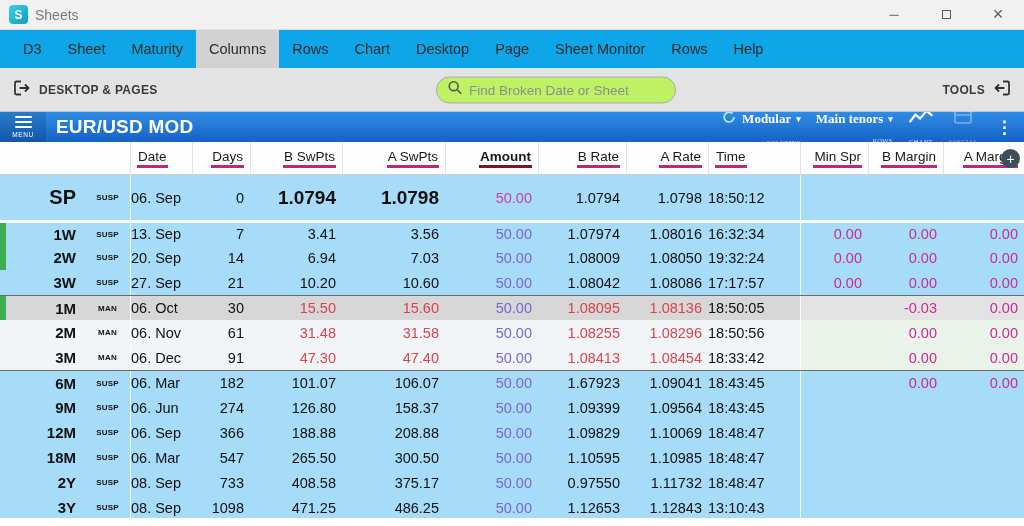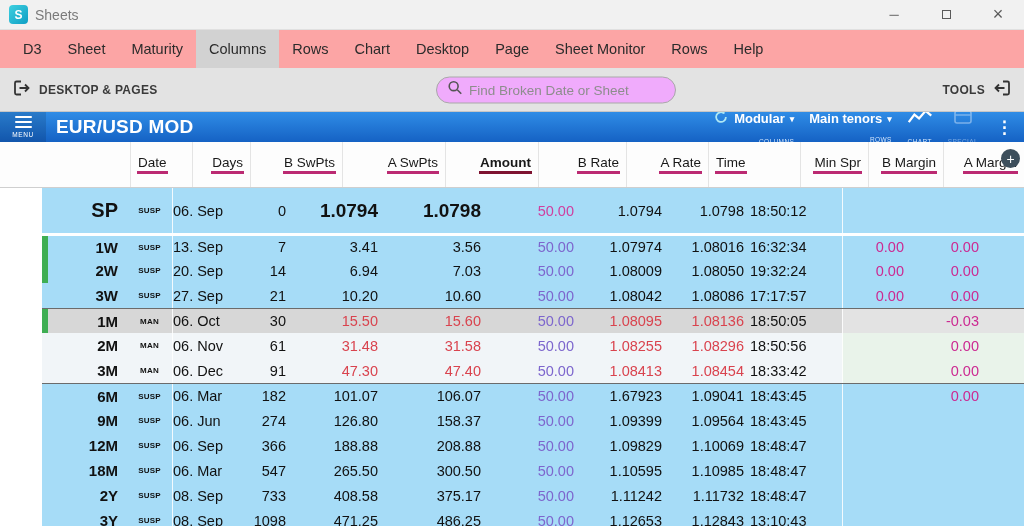--- a/index.html
+++ b/index.html
@@ -14,59 +14,59 @@
   
   .titlebar{height:30px;background:#f1f1f1;display:flex;align-items:center;border-bottom:1px solid #e0e0e0;}
   .app-logo{width:19px;height:19px;margin-left:9px;border-radius:4px;background:linear-gradient(135deg,#3ed0e0,#0f9ec4);color:#fff;font-weight:bold;font-size:12px;display:flex;align-items:center;justify-content:center;}
   .app-title{color:#7a7a7a;font-size:14px;margin-left:7px;}
   .win-controls{margin-left:auto;display:flex;height:100%;}
   .win-btn{width:52px;display:flex;align-items:center;justify-content:center;color:#5a5a5a;font-size:13px;}
   .win-btn.close{font-size:18px;}
   .maxbox{width:9px;height:9px;border:1px solid #5a5a5a;display:inline-block;}
 
   
-  .menubar{height:38px;background:#fca5a5;display:flex;align-items:stretch;padding-left:10px;}
+  .menubar{height:38px;background:#0ea5e9;display:flex;align-items:stretch;padding-left:10px;}
   .menu-item{padding:0 13px;display:flex;align-items:center;font-size:14.5px;color:#2b2b2b;white-space:nowrap;}
   .menu-item.active{background:#d2d2d2;}
 
   
   .toolbar{height:44px;background:#e3e3e3;border-bottom:1px solid #c6c6c6;display:flex;align-items:center;position:relative;padding:0 12px;}
   .tb-left,.tb-right{display:flex;align-items:center;gap:7px;}
   .tb-right{margin-left:auto;text-align:right;}
   .tb-label{font-size:12px;font-weight:bold;color:#3a3a3a;letter-spacing:.3px;}
-  .search-pill{position:absolute;left:436px;top:50%;transform:translateY(-50%);width:240px;height:27px;background:#f0abfc;border:1px solid #a9a9a9;border-radius:14px;display:flex;align-items:center;padding:0 10px;gap:6px;}
+  .search-pill{position:absolute;left:436px;top:50%;transform:translateY(-50%);width:240px;height:27px;background:#bef264;border:1px solid #a9a9a9;border-radius:14px;display:flex;align-items:center;padding:0 10px;gap:6px;}
   .search-pill input{border:none;outline:none;flex:1;font-size:13.5px;font-family:inherit;color:#444;background:transparent;min-width:0;}
   .search-pill input::placeholder{color:#8d8d8d;}
 
   
   .sheetbar{height:30px;background:linear-gradient(180deg,#2f8ce6,#1562c4);display:flex;align-items:center;color:#fff;}
   .menu-block{width:46px;height:100%;display:flex;flex-direction:column;align-items:center;justify-content:center;gap:3px;background:rgba(0,0,0,.12);}
   .hamburger{display:flex;flex-direction:column;gap:3px;}
   .hamburger span{display:block;width:17px;height:2px;background:#fff;border-radius:1px;}
   .menu-caption{font-size:6.5px;letter-spacing:.6px;}
   .sheet-title{font-size:19px;font-weight:bold;margin-left:10px;letter-spacing:.2px;white-space:nowrap;}
   .sb-right{margin-left:auto;display:flex;align-items:center;gap:15px;padding-right:8px;}
-  .sb-group{display:flex;flex-direction:column;align-items:flex-end;gap:10px;}
+  .sb-group{display:flex;flex-direction:column;align-items:flex-end;gap:10px;font-family:Liberation Serif, serif;}
   .sb-group.centered{align-items:center;}
   .sb-row{display:flex;align-items:center;gap:5px;font-size:13px;font-weight:bold;white-space:nowrap;}
   .sb-caption{font-size:6.5px;color:#cfe4fb;letter-spacing:.4px;}
   .caret{font-size:9px;}
   .sb-dots{font-size:17px;font-weight:bold;padding:0 3px;}
   .sb-special{opacity:.5;}
 
   
   .table-wrap{position:relative;height:376px;}
   .thead,.trow{display:grid;grid-template-columns:85px 45px 62px 58px 92px 103px 93px 88px 82px 92px 68px 75px 81px;}
-  .thead{height:46px;background:#fdfdfd;border-bottom:1px solid #cfcfcf;}
+  .thead{height:33px;background:#fdfdfd;border-bottom:1px solid #cfcfcf;}
   .hcell{display:flex;align-items:center;justify-content:flex-end;padding-right:6px;overflow:hidden;border-left:1px solid #e4e4e4;}
   .hcell.f-tenor,.hcell.f-badge{border-left:none;}
   .hcell.f-date,.hcell.f-time{justify-content:flex-start;padding-left:6px;padding-right:2px;}
   .hul{font-size:13.5px;color:#191919;border-bottom:3px solid var(--underline);padding:0 1px 1px;white-space:nowrap;}
   .hul.amt{font-weight:bold;border-bottom-color:var(--amt-underline);}
-  .tbody{height:343px;overflow:hidden;background:#14b8a6;margin-left:42px;}
+  .tbody{height:343px;overflow:hidden;background:#14b8a6;}
   .trow{height:25px;position:relative;background:var(--rowblue);}
   .trow.row-spot{height:45px;}
   .trow.gap-top{border-top:3px solid #fff;}
   .trow.sep-top{border-top:1px solid #6b6b6b;}
   .row-gray{background:var(--rowgray);}
   .row-light{background:var(--rowlight);}
   .cell{display:flex;align-items:center;justify-content:flex-end;padding-right:6px;font-size:14.5px;color:#111;overflow:hidden;white-space:nowrap;}
   .cell.f-tenor{font-weight:bold;font-size:15px;padding-right:9px;}
   .cell.f-badge{justify-content:center;font-size:8px;font-weight:bold;padding:0;letter-spacing:.2px;}
   .cell.f-date,.cell.f-time{justify-content:flex-start;padding-right:0;}
@@ -400,21 +400,21 @@
           <div class="cell f-a_margin"></div>
         </div>
         <div class="trow row-blue">
           <div class="cell f-tenor">2Y</div>
           <div class="cell f-badge">SUSP</div>
           <div class="cell f-date">08. Sep</div>
           <div class="cell f-days">733</div>
           <div class="cell f-b_swpts">408.58</div>
           <div class="cell f-a_swpts">375.17</div>
           <div class="cell f-amount">50.00</div>
-          <div class="cell f-b_rate">1.11242</div>
+          <div class="cell f-b_rate">0.97550</div>
           <div class="cell f-a_rate">1.11732</div>
           <div class="cell f-time">18:48:47</div>
           <div class="cell f-min_spr"></div>
           <div class="cell f-b_margin"></div>
           <div class="cell f-a_margin"></div>
         </div>
         <div class="trow row-blue">
           <div class="cell f-tenor">3Y</div>
           <div class="cell f-badge">SUSP</div>
           <div class="cell f-date">08. Sep</div>

